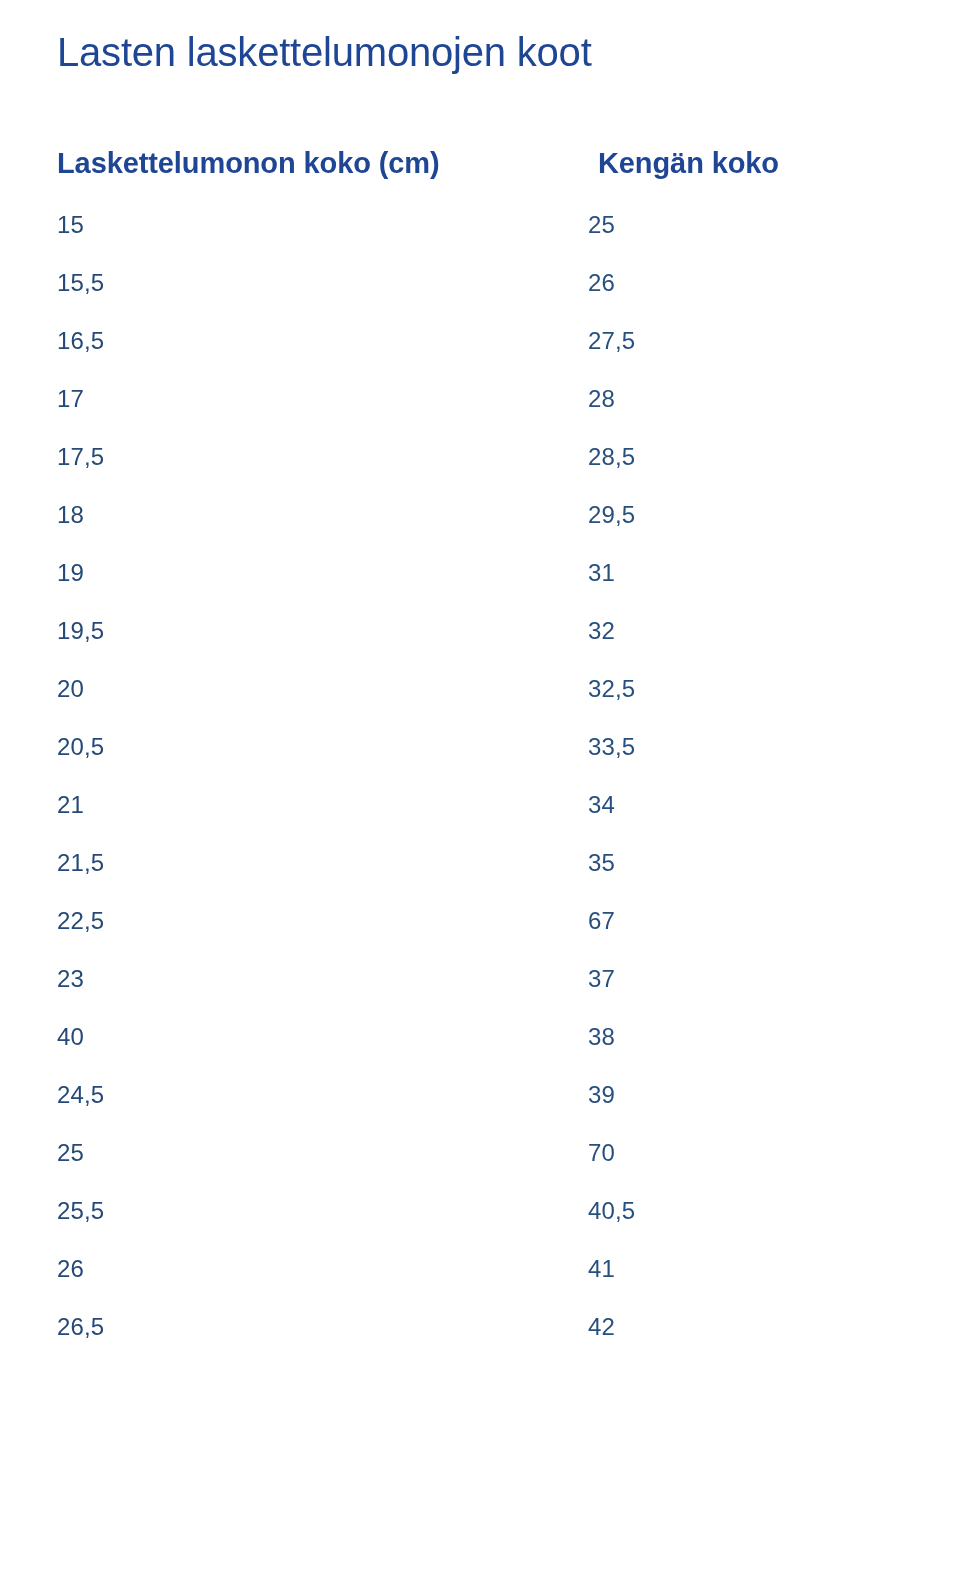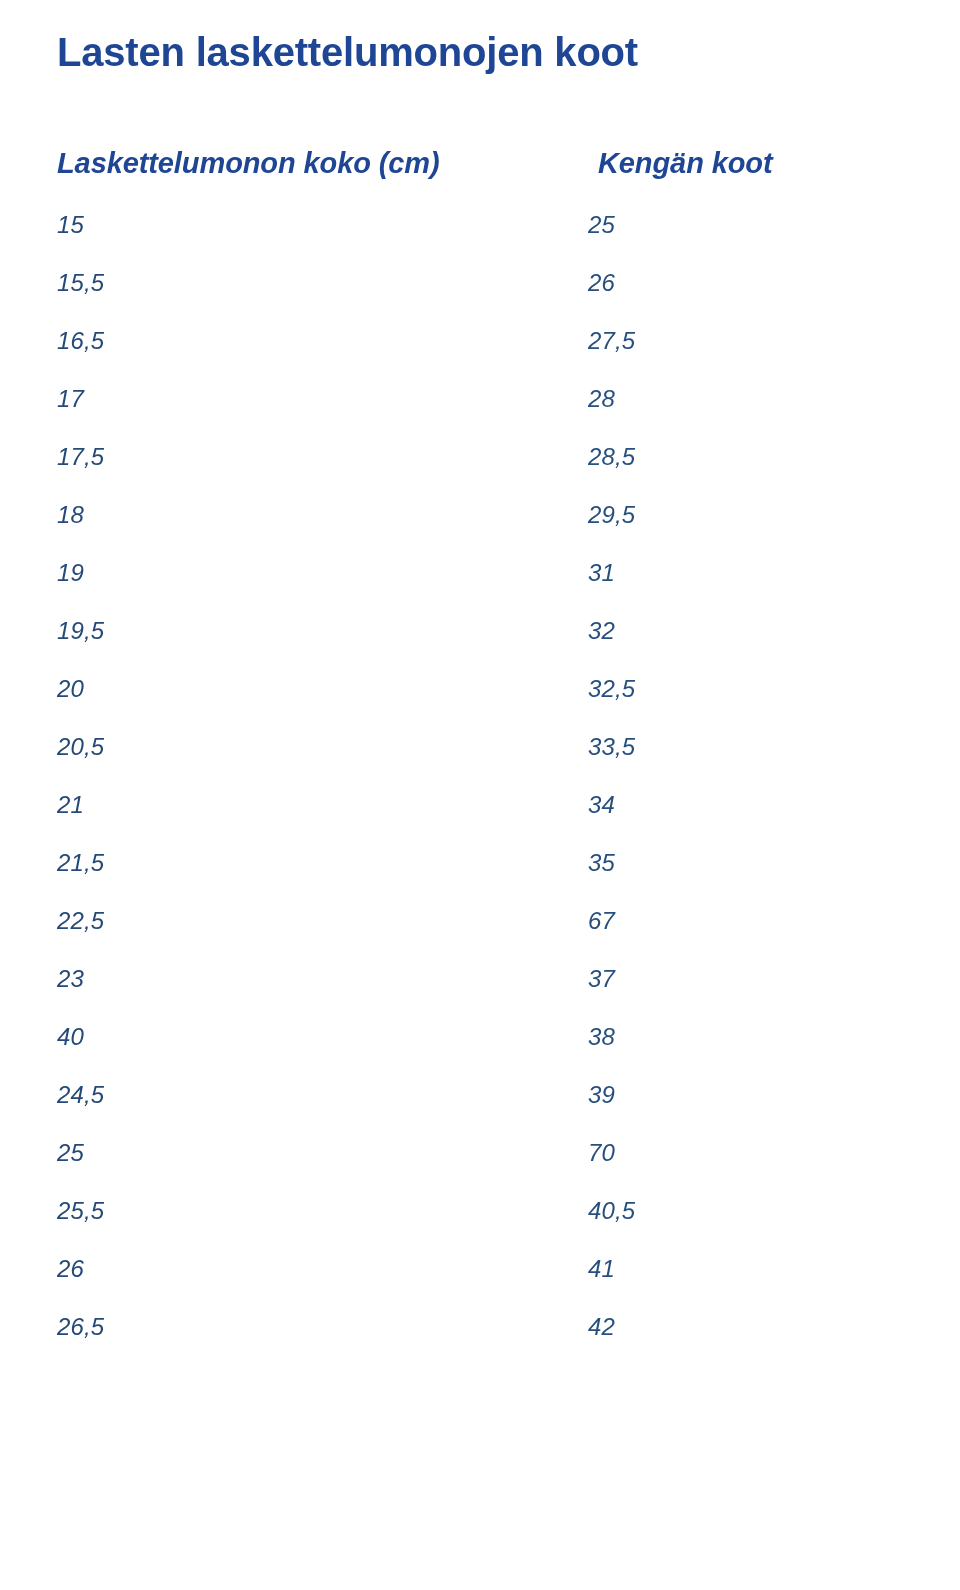--- a/index.html
+++ b/index.html
@@ -26,34 +26,33 @@
     padding: 0;
   }
 
   .page-title {
     position: absolute;
     left: 57px;
     top: 29px;
     margin: 0;
     font-size: 40px;
     line-height: 46px;
-    font-weight: 700;
+    font-weight: 400;
     letter-spacing: -0.2px;
     color: #1f4695;
     white-space: nowrap;
   }
 
   .size-table {
     position: absolute;
     left: 57px;
     top: 146px;
     width: 820px;
     border-collapse: collapse;
     table-layout: fixed;
-    font-style: italic;
   }
 
   .size-table col.col-boot { width: 531px; }
   .size-table col.col-shoe { width: 289px; }
 
   .size-table thead th {
     text-align: left;
     padding: 0 0 16px 0;
     font-size: 29px;
     line-height: 34px;
@@ -93,21 +92,21 @@
   <h1 class="page-title">Lasten laskettelumonojen koot</h1>
 
   <table class="size-table">
     <colgroup>
       <col class="col-boot">
       <col class="col-shoe">
     </colgroup>
     <thead>
       <tr>
         <th class="boot-head">Laskettelumonon koko (cm)</th>
-        <th class="shoe-head">Kengän koot</th>
+        <th class="shoe-head">Kengän koko</th>
       </tr>
     </thead>
     <tbody id="table-body">
         <tr>
           <td class="boot-cell">15</td>
           <td class="shoe-cell">25</td>
         </tr>
         <tr>
           <td class="boot-cell">15,5</td>
           <td class="shoe-cell">26</td>

